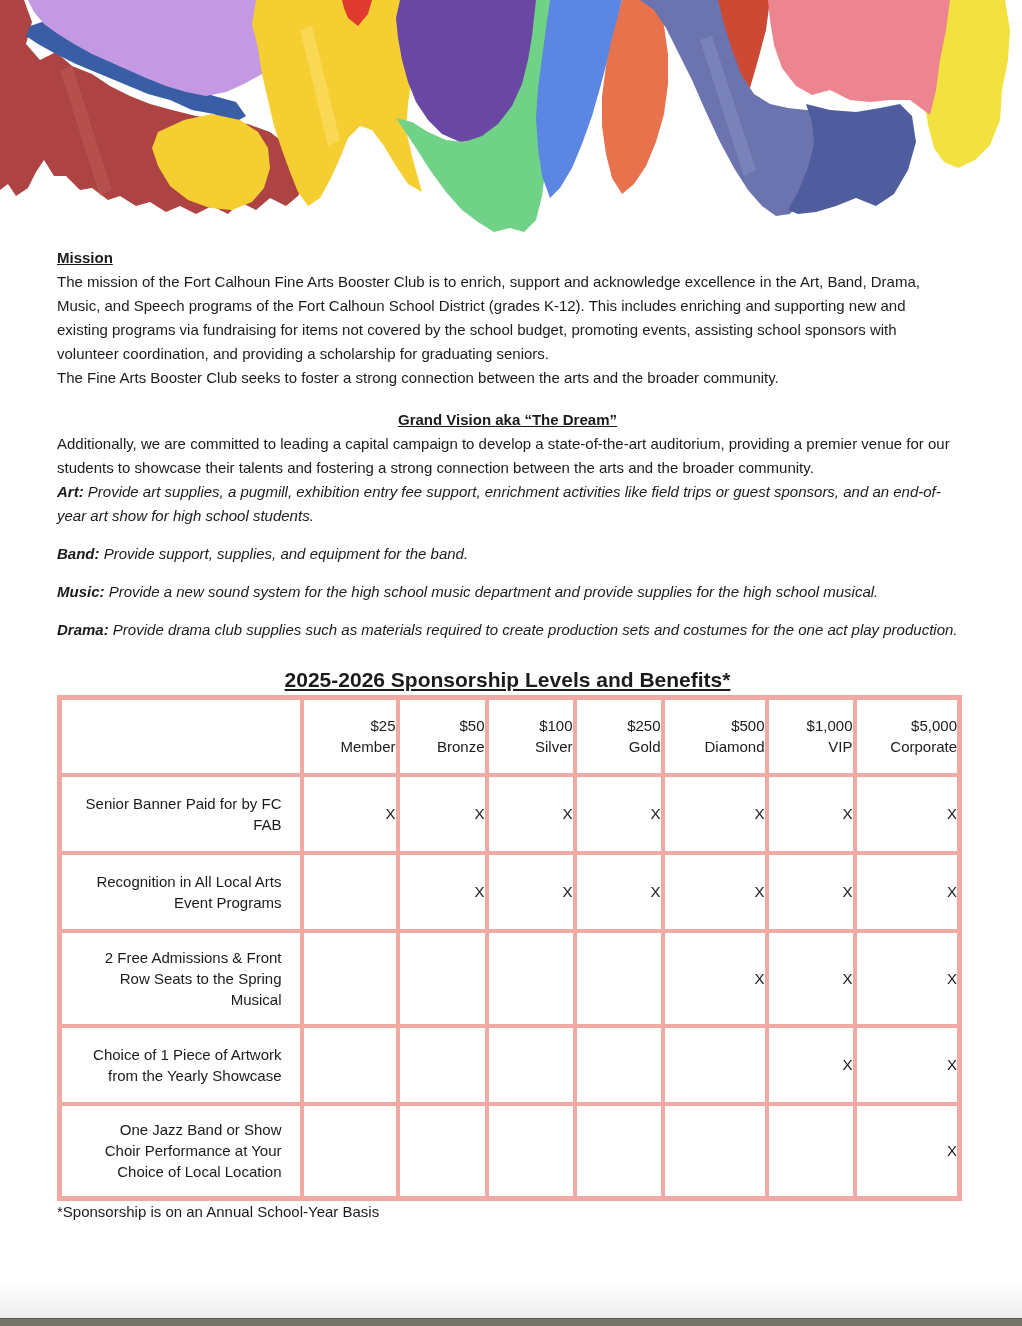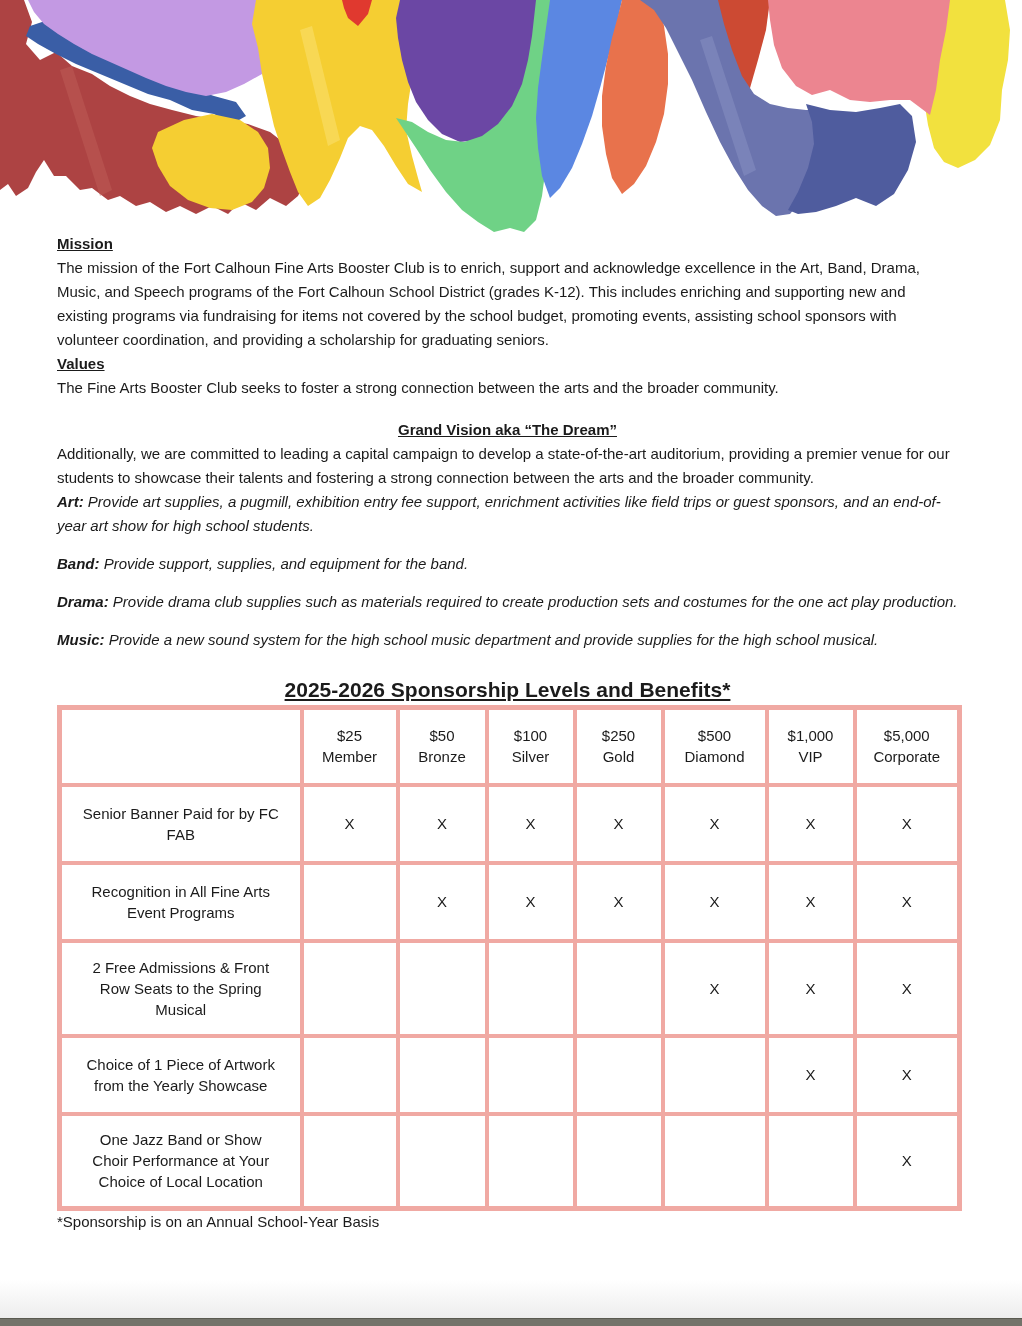--- a/index.html
+++ b/index.html
@@ -14,42 +14,42 @@
   .page{
     position:relative;
     width:1022px;
     height:1326px;
     background:var(--page-bg);
     font-family:"Liberation Sans","DejaVu Sans",sans-serif;
     color:var(--text-color);
     overflow:hidden;
   }
   .artwork{position:absolute;top:0;left:0;width:1022px;height:236px;display:block;}
-  .content{position:absolute;top:232px;left:57px;width:901px;}
+  .content{position:absolute;top:246px;left:57px;width:901px;}
   .h{font-size:15px;font-weight:bold;line-height:24px;text-decoration:underline;}
   .p{font-size:15px;line-height:24px;}
   .center{text-align:center;}
   .italic{font-style:italic;}
   .justify{text-align:justify;}
   .gap-lg{margin-top:18px;}
   .gap-md{margin-top:14px;}
   .gap-gv{margin-top:18px;}
   .obj-label{font-weight:bold;font-style:italic;}
   .table-title{margin-top:26px;font-size:21px;font-weight:bold;line-height:24px;text-align:center;}
   .table-title span{text-decoration:underline;}
   table.sponsor{
     margin-top:3px;
     border-collapse:collapse;
     table-layout:fixed;
     width:900px;
     border:5px solid var(--table-border);
   }
   table.sponsor td{
     border:4px solid var(--table-border);
-    text-align:center;
+    text-align:right;
     vertical-align:middle;
     font-size:15px;
     line-height:21px;
     background:#fff;
     overflow:hidden;
   }
   td.hdr{height:77px;}
   td.r-sm{height:78px;}
   td.r-lg{height:95px;}
   td.benefit{padding:6px 18px;}
@@ -91,34 +91,33 @@
     <path d="M640,0 L718,0 L724,24 L732,50 L742,76 L754,94 L770,104 L788,108 L806,110 L824,110 L830,128 L824,152 L814,178 L802,200 L790,214 L776,216 L762,206 L748,190 L734,168 L720,142 L706,112 L692,80 L678,52 L666,28 L654,10 Z" fill="#6b74ae"></path>
     <path d="M806,104 L830,110 L856,112 L880,108 L900,104 L912,116 L916,142 L908,170 L894,194 L876,206 L856,198 L836,206 L816,212 L798,214 L788,210 L798,192 L808,168 L814,144 L812,122 Z" fill="#4f5c9e"></path>
     <path opacity="0.5" d="M700,40 L712,36 L756,170 L744,176 Z" fill="#8a92c4"></path>
   </svg>
 
   <div class="content">
 
     <div class="h">Mission</div>
     <div class="p">The mission of the Fort Calhoun Fine Arts Booster Club is to enrich, support and acknowledge excellence in the Art, Band, Drama, Music, and Speech programs of the Fort Calhoun School District (grades K-12). This includes enriching and supporting new and existing programs via fundraising for items not covered by the school budget, promoting events, assisting school sponsors with volunteer coordination, and providing a scholarship for graduating seniors.</div>
 
-    <div class="h">Values</div>
     <div class="p">The Fine Arts Booster Club seeks to foster a strong connection between the arts and the broader community.</div>
 
     <div class="h center gap-gv">Grand Vision aka “The Dream”</div>
     <div class="p">Additionally, we are committed to leading a capital campaign to develop a state-of-the-art auditorium, providing a premier venue for our students to showcase their talents and fostering a strong connection between the arts and the broader community.</div>
 
 
     <div class="p italic"><span class="obj-label">Art:</span> <span>Provide art supplies, a pugmill, exhibition entry fee support, enrichment activities like field trips or guest sponsors, and an end-of-year art show for high school students.</span></div>
 
     <div class="p italic gap-md"><span class="obj-label">Band:</span> <span>Provide support, supplies, and equipment for the band.</span></div>
 
+    <div class="p italic gap-md"><span class="obj-label">Music:</span> <span>Provide a new sound system for the high school music department and provide supplies for the high school musical.</span></div>
+
     <div class="p italic justify gap-md"><span class="obj-label">Drama:</span> <span>Provide drama club supplies such as materials required to create production sets and costumes for the one act play production.</span></div>
-
-    <div class="p italic gap-md"><span class="obj-label">Music:</span> <span>Provide a new sound system for the high school music department and provide supplies for the high school musical.</span></div>
 
     <div class="table-title"><span>2025-2026 Sponsorship Levels and Benefits*</span></div>
 
     <table class="sponsor">
       <colgroup>
         <col style="width:242px">
           <col style="width:96px">
           <col style="width:89px">
           <col style="width:88px">
           <col style="width:88px">
@@ -162,21 +161,21 @@
         <td class="benefit r-sm">Senior Banner Paid for by FC FAB</td>
         <td class="mark r-sm">X</td>
         <td class="mark r-sm">X</td>
         <td class="mark r-sm">X</td>
         <td class="mark r-sm">X</td>
         <td class="mark r-sm">X</td>
         <td class="mark r-sm">X</td>
         <td class="mark r-sm">X</td>
       </tr>
       <tr>
-        <td class="benefit r-sm">Recognition in All Fine Arts Event Programs</td>
+        <td class="benefit r-sm">Recognition in All Local Arts Event Programs</td>
         <td class="mark r-sm"></td>
         <td class="mark r-sm">X</td>
         <td class="mark r-sm">X</td>
         <td class="mark r-sm">X</td>
         <td class="mark r-sm">X</td>
         <td class="mark r-sm">X</td>
         <td class="mark r-sm">X</td>
       </tr>
       <tr>
         <td class="benefit r-lg">2 Free Admissions &amp; Front Row Seats to the Spring Musical</td>

